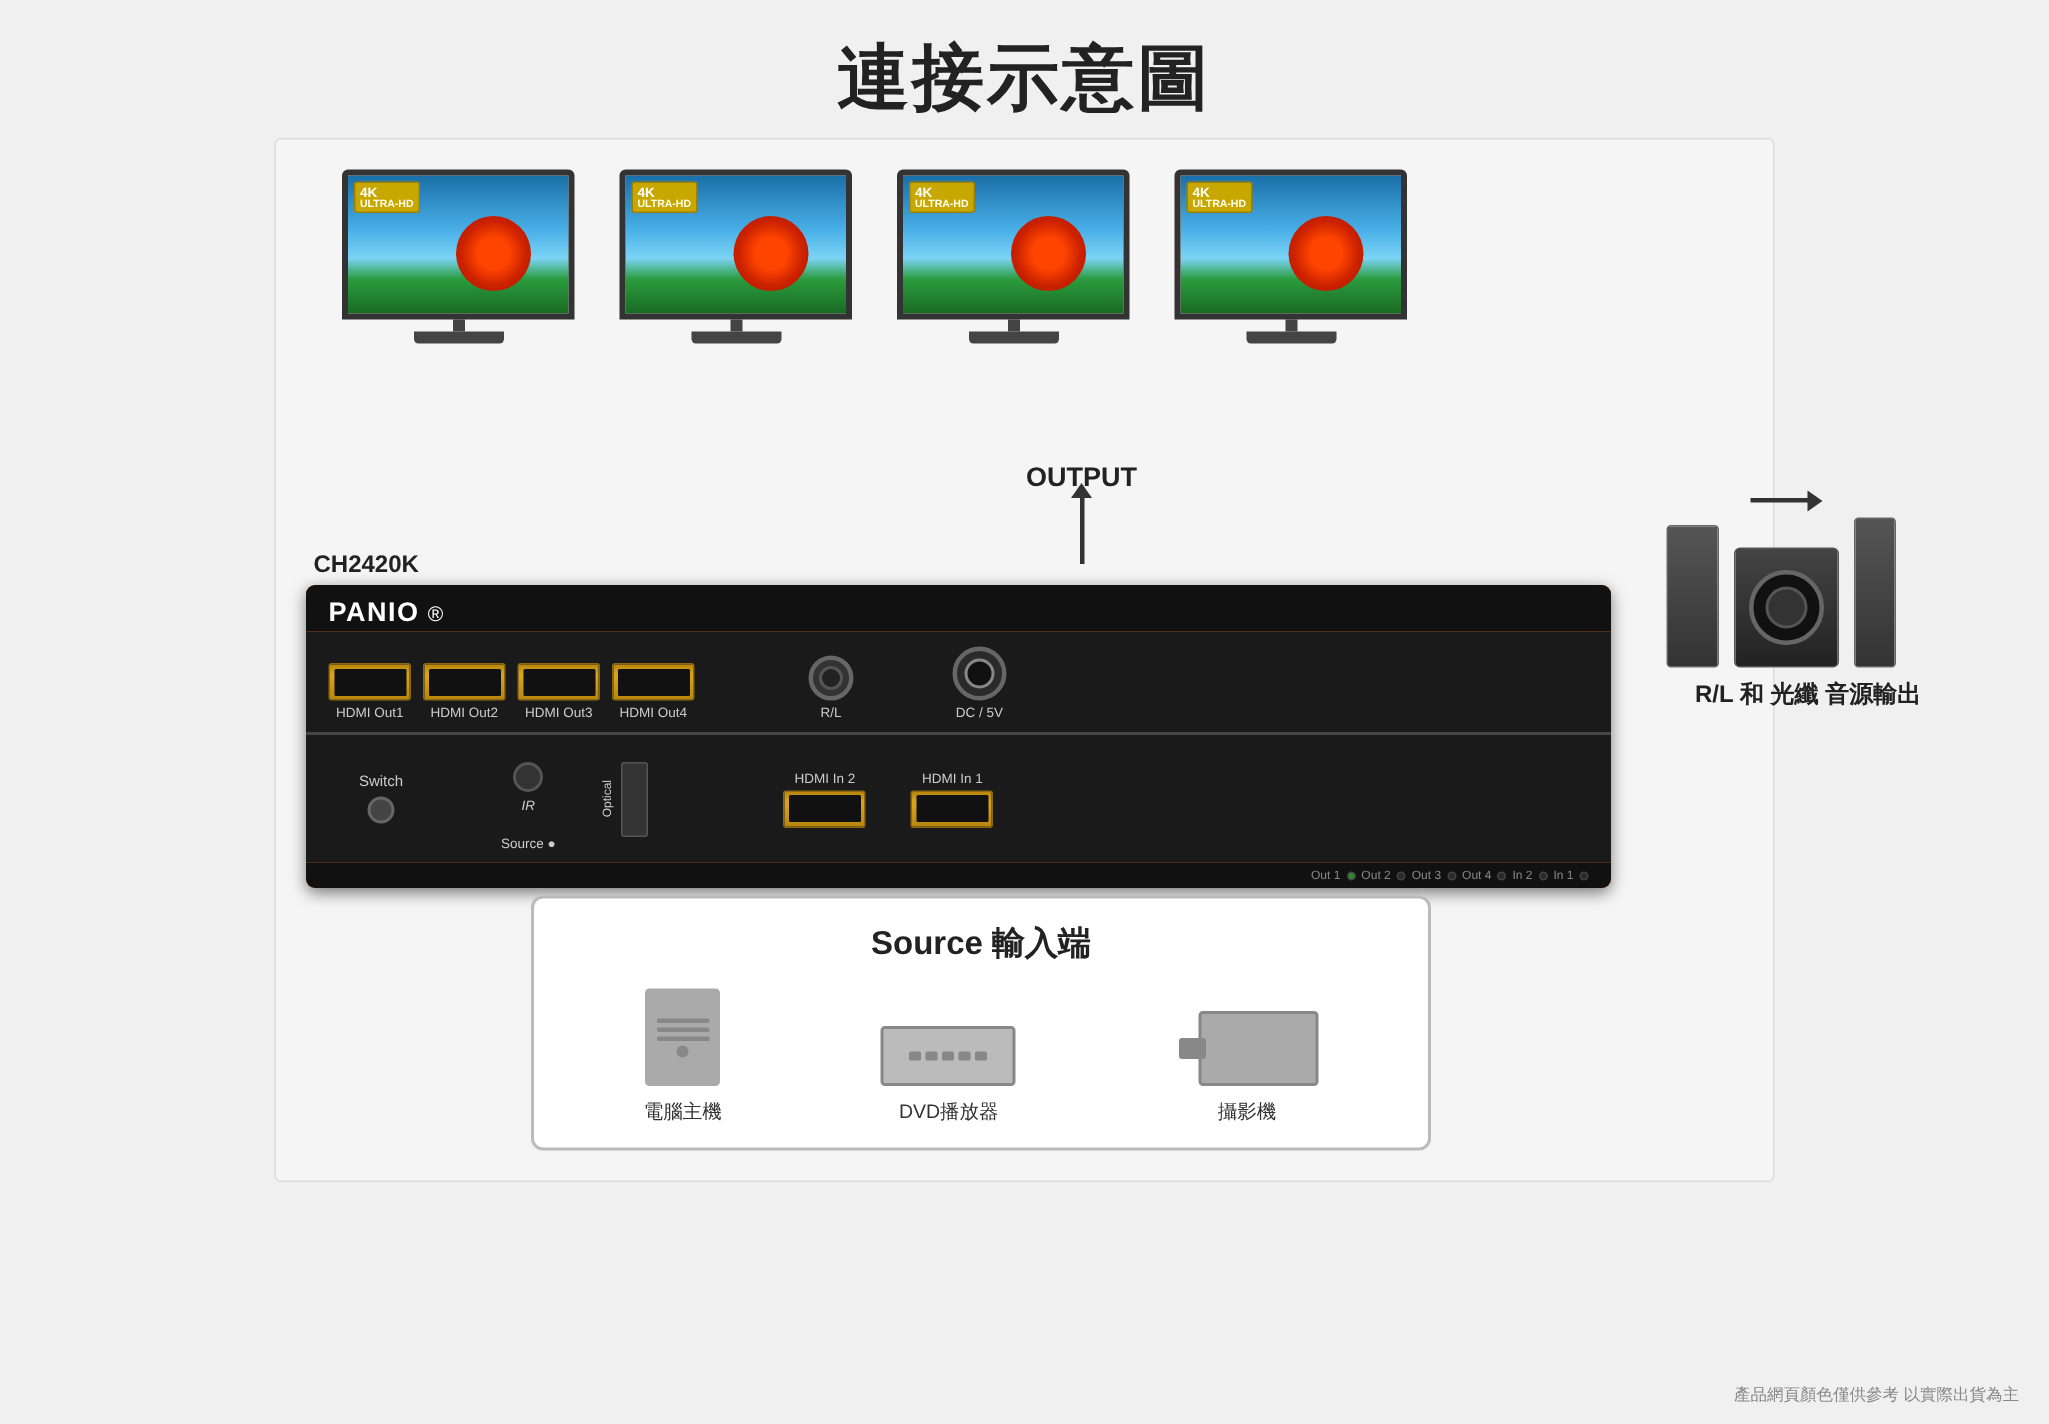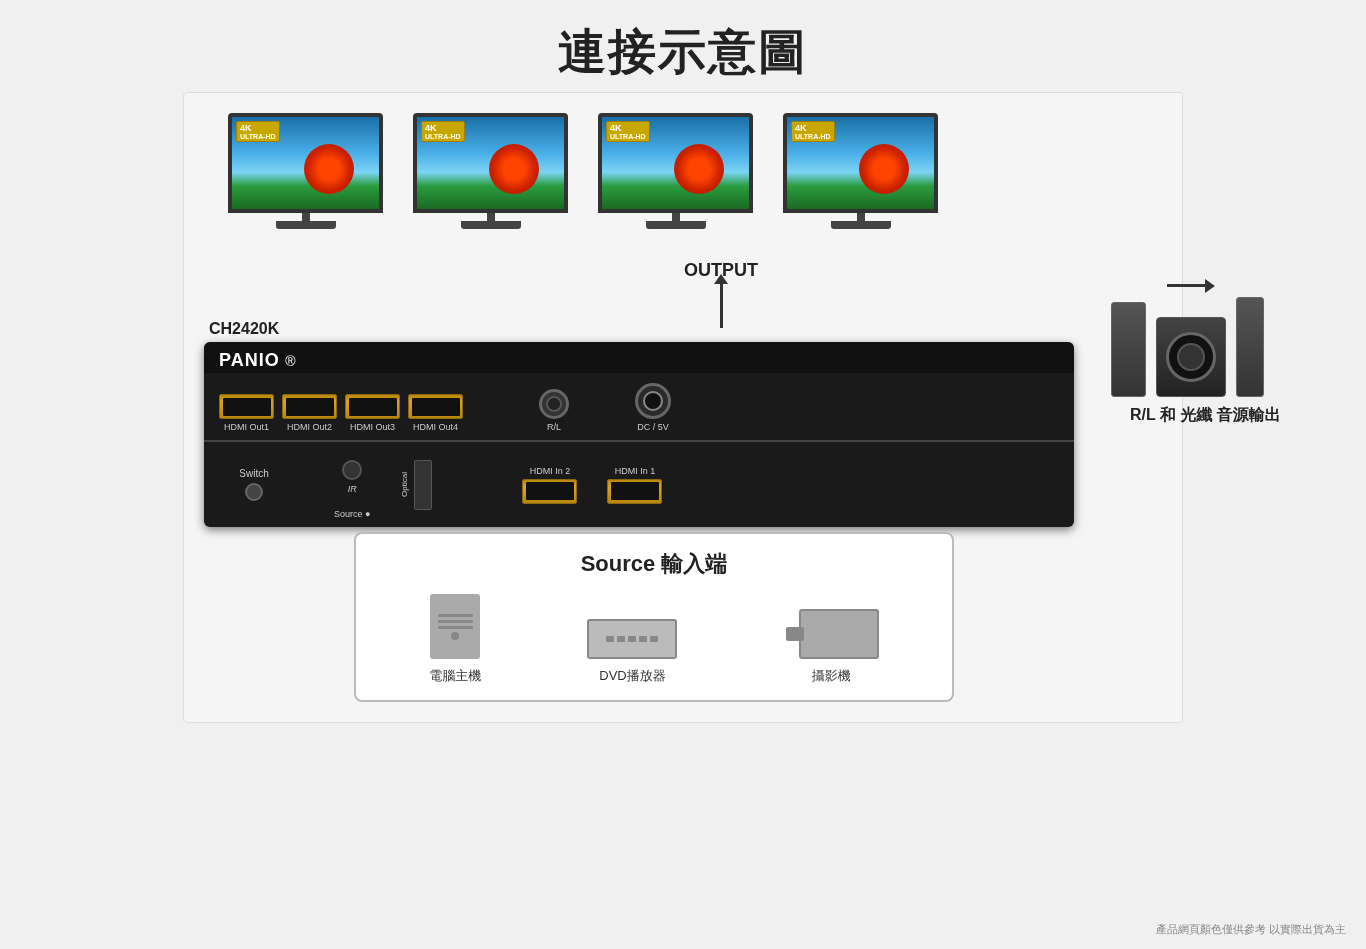--- a/index.html
+++ b/index.html
@@ -39,20 +39,21 @@
     .diagram-area {
       width: 1000px;
       background: #f5f5f5;
       border: 1px solid #ddd;
       border-radius: 4px;
       padding: 20px;
       position: relative;
       display: flex;
       flex-direction: column;
       align-items: center;
+      gap: 48px;
     }
 
     
     .tv-row {
       display: flex;
       justify-content: center;
       gap: 30px;
       margin-bottom: 0px;
       margin-left: -200px;
     }
@@ -676,20 +677,36 @@
               <span class="hdmi-in-label">HDMI In 2</span>
               <div class="hdmi-port"></div>
             </div>
 
             <div class="hdmi-in-group" style="margin-left:15px;">
               <span class="hdmi-in-label">HDMI In 1</span>
               <div class="hdmi-port"></div>
             </div>
           </div>
 
+          <div style="background:#111; padding: 4px 15px; display:flex; justify-content:flex-end;">
+            <div style="display:flex; align-items:center; gap:4px;">
+              <span style="font-size:8px; color:#888;">Out 1</span>
+              <div class="led-dot" style="background:#2a8a2a;"></div>
+              <span style="font-size:8px; color:#888;">Out 2</span>
+              <div class="led-dot"></div>
+              <span style="font-size:8px; color:#888;">Out 3</span>
+              <div class="led-dot"></div>
+              <span style="font-size:8px; color:#888;">Out 4</span>
+              <div class="led-dot"></div>
+              <span style="font-size:8px; color:#888;">In 2</span>
+              <div class="led-dot"></div>
+              <span style="font-size:8px; color:#888;">In 1</span>
+              <div class="led-dot"></div>
+            </div>
+          </div>
         </div>
 
 
         <div class="source-box">
           <div class="source-title">Source 輸入端</div>
           <div class="source-items">
 
             <div class="source-item">
               <div class="pc-icon">
                 <div class="pc-line"></div>

